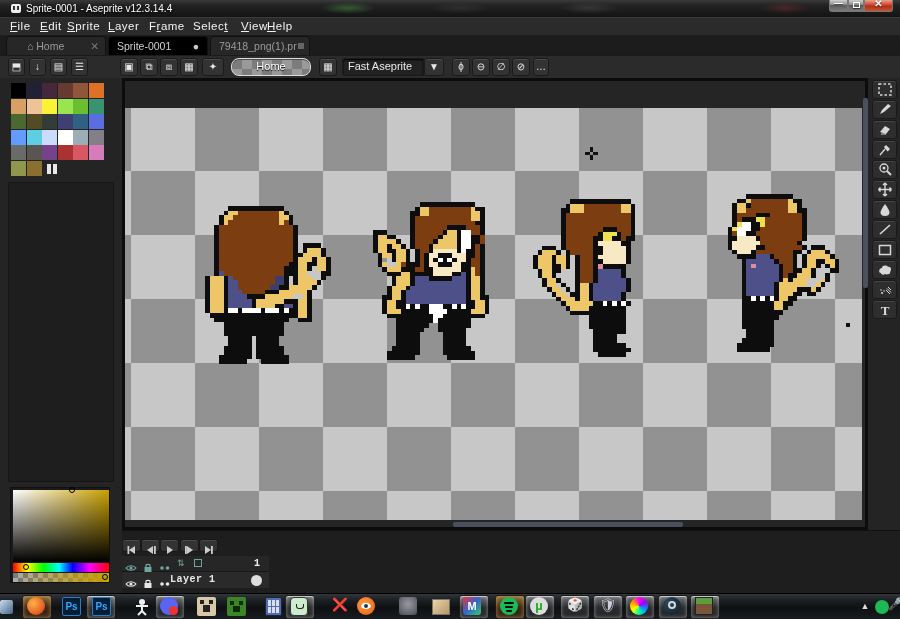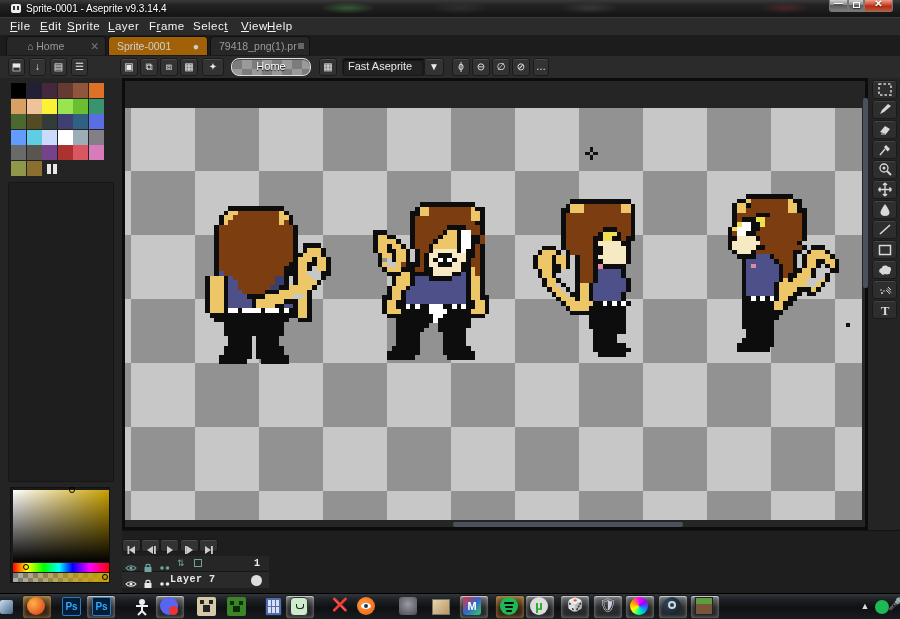--- a/index.html
+++ b/index.html
@@ -29,21 +29,21 @@
 
 
 #menubar { left:0; top:17px; width:900px; height:18px; background:#2b2b2b; border-top:1px solid #3a3a3a; color:#f2f2f2; font-size:11.5px; letter-spacing:0.4px; }
 #menubar span { position:absolute; top:2px; letter-spacing:.5px; }
 #menubar u { text-decoration:underline; }
 
 
 #tabbar { left:0; top:35px; width:900px; height:20px; background:#1c1c1c; }
 .tab { position:absolute; top:1px; height:19px; border:1px solid #111; border-bottom:none; border-radius:4px 4px 0 0; font-size:10.5px; color:#9a9a9a; }
 #tab1 { left:6px; width:100px; background:#272727; }
-#tab2 { left:108px; width:100px; background:#a16207; color:#d0d0d0; }
+#tab2 { left:108px; width:100px; background:#000000; color:#d0d0d0; }
 #tab3 { left:210px; width:100px; background:#272727; }
 .tab .tx { position:absolute; left:20px; top:3px; }
 #tab2 .tx { left:8px; }
 #tab3 .tx { left:8px; }
 
 
 #ctxbar { left:0; top:55px; width:900px; height:23px; background:#2b2b2b; border-top:1px solid #1a1a1a; }
 .cbtn { position:absolute; top:2px; height:18px; background:#333; border:1px solid #1a1a1a; border-radius:3px; box-shadow:inset 0 1px 0 #4a4a4a; }
 .cicon { position:absolute; color:#e8e8e8; font-size:10px; width:100%; text-align:center; top:2px; }
 
@@ -104,21 +104,21 @@
 </style>
 </head>
 <body>
 
 <div class="abs" id="titlebar">
   <div class="abs blur1"></div>
     <div class="abs blur2"></div>
     <div class="abs blur3"></div>
     <div class="abs blur4"></div>
   <div class="abs" id="appicon"></div>
-  <div class="abs" id="titletext">Sprite-0001 - Aseprite v9.3.14.4</div>
+  <div class="abs" id="titletext">Sprite-0001 - Aseprite v12.3.14.4</div>
   <div class="abs" id="winbtns">
     <div class="wbtn" id="wmin">
         <span>—</span>
       </div>
     <div class="wbtn" id="wmax">
         <span style="top:2px;left:4px;width:7px;height:6px;border:1.5px solid #fff;box-shadow:0 1px 1px rgba(0,0,0,.5)"></span>
       </div>
     <div class="wbtn" id="wclose">
         <span style="top:-1px;font-size:10px">✕</span>
       </div>
@@ -1136,21 +1136,21 @@
           <circle cx="6" cy="5" r="1.6" fill="#e8e8e8"></circle>
         </svg></span>
       <span style="position:absolute;left:21px;top:3px"><svg width="10" height="10" viewBox="0 0 10 10">
           <rect x="1.5" y="4" width="7" height="5" fill="#e8e8e8"></rect>
           <path d="M3 4 V2.5 C3 1 7 1 7 2.5 V4" fill="none" stroke="#e8e8e8" stroke-width="1.2"></path>
         </svg></span>
       <span style="position:absolute;left:37px;top:3px"><svg width="12" height="10" viewBox="0 0 12 10">
           <circle cx="3" cy="5" r="1.8" fill="#e8e8e8"></circle>
           <circle cx="8.5" cy="5" r="1.8" fill="#e8e8e8"></circle>
         </svg></span>
-      <span id="layertext" style="left:48px">Layer 7</span>
+      <span id="layertext" style="left:48px">Layer 1</span>
       <span id="fdot"></span>
     </div>
   </div>
 
 <div class="abs" id="taskbar">
     <div class="tkbox" style="left: 22px; background: linear-gradient(rgba(255, 190, 80, 0.45), rgba(255, 150, 40, 0.18) 50%, rgba(255, 120, 20, 0.1)); box-shadow: rgba(255, 190, 100, 0.6) 0px 0px 5px inset;"></div>
     <div class="tkbox" style="left: 86px;"></div>
     <div class="tkico" style="left: 0px;">
       <div style="width:13px;height:14px;margin-top:3px;background:linear-gradient(135deg,#cde,#468);border-radius:2px"></div>
     </div>

